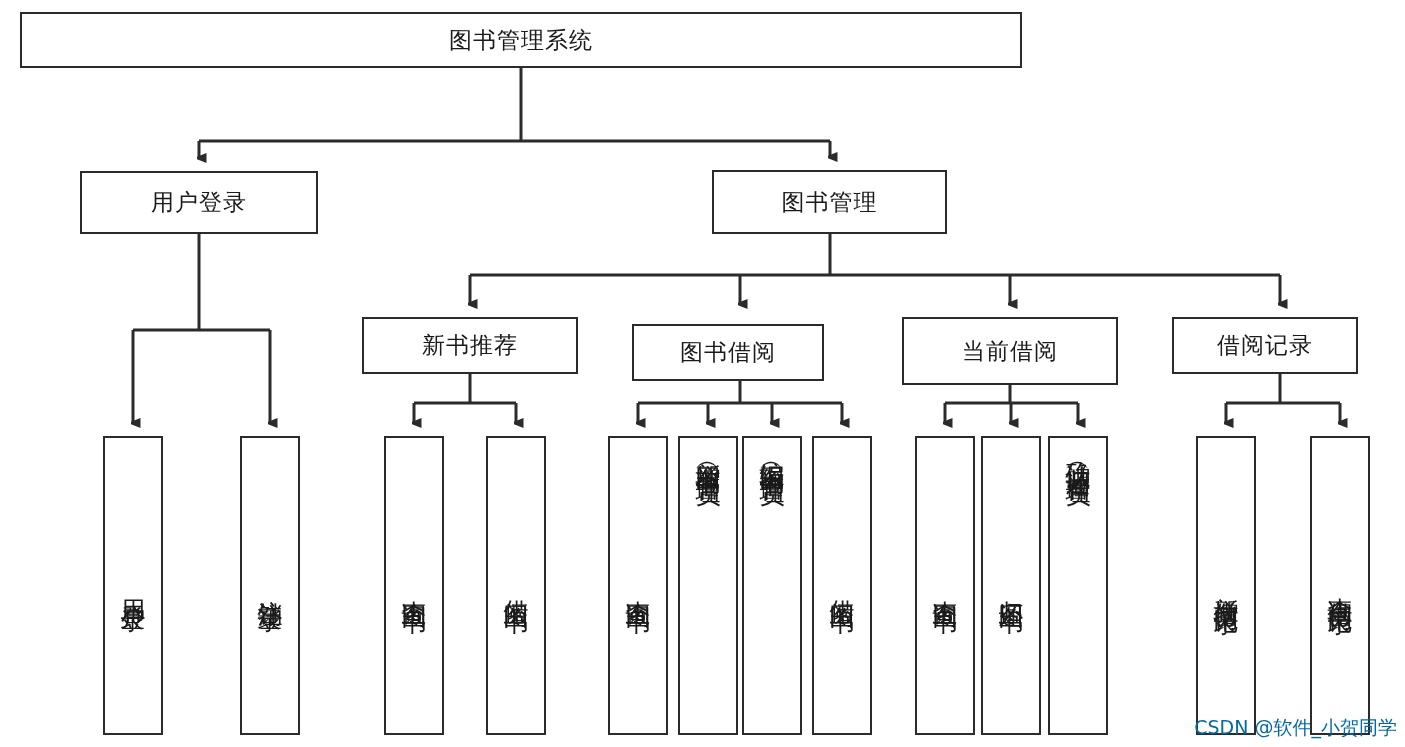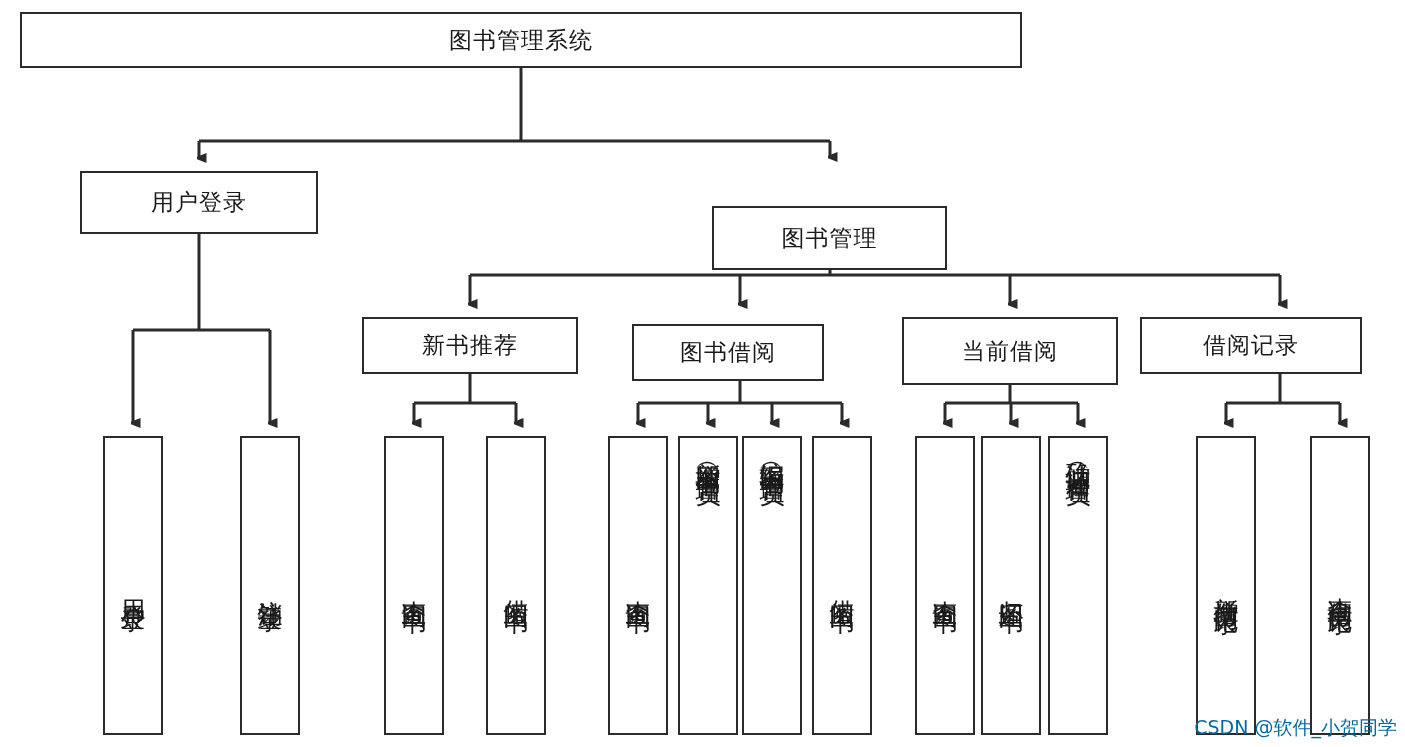--- a/index.html
+++ b/index.html
@@ -129,34 +129,34 @@
     </g>
   </svg>
 
   <div class="node h" id="n-root" style="left: 20px; top: 12px; width: 1002px; height: 56px;">
     <span class="label">图书管理系统</span>
   </div>
 
   <div class="node h" id="n-l2-0" style="left: 80px; top: 171px; width: 238px; height: 63px;">
     <span class="label">用户登录</span>
   </div>
-  <div class="node h" id="n-l2-1" style="left: 712px; top: 170px; width: 235px; height: 64px; margin-top: 36px;">
+  <div class="node h" id="n-l2-1" style="left: 712px; top: 170px; width: 235px; height: 64px;">
     <span class="label">图书管理</span>
   </div>
 
   <div class="node h" id="n-l3-0" style="left: 362px; top: 317px; width: 216px; height: 57px;">
     <span class="label">新书推荐</span>
   </div>
   <div class="node h" id="n-l3-1" style="left: 632px; top: 324px; width: 192px; height: 57px;">
     <span class="label">图书借阅</span>
   </div>
   <div class="node h" id="n-l3-2" style="left: 902px; top: 317px; width: 216px; height: 68px;">
     <span class="label">当前借阅</span>
   </div>
-  <div class="node h" id="n-l3-3" style="left: 1140px; top: 317px; width: 222px; height: 57px;">
+  <div class="node h" id="n-l3-3" style="left: 1172px; top: 317px; width: 186px; height: 57px;">
     <span class="label">借阅记录</span>
   </div>
 
   <div class="node v center" id="n-leaf-0" style="left: 103px; top: 436px; width: 60px; height: 299px;">
     <span class="label">用户登录</span>
   </div>
   <div class="node v center" id="n-leaf-1" style="left: 240px; top: 436px; width: 60px; height: 299px;">
     <span class="label">注销登录</span>
   </div>
   <div class="node v center" id="n-leaf-2" style="left: 384px; top: 436px; width: 60px; height: 299px;">

